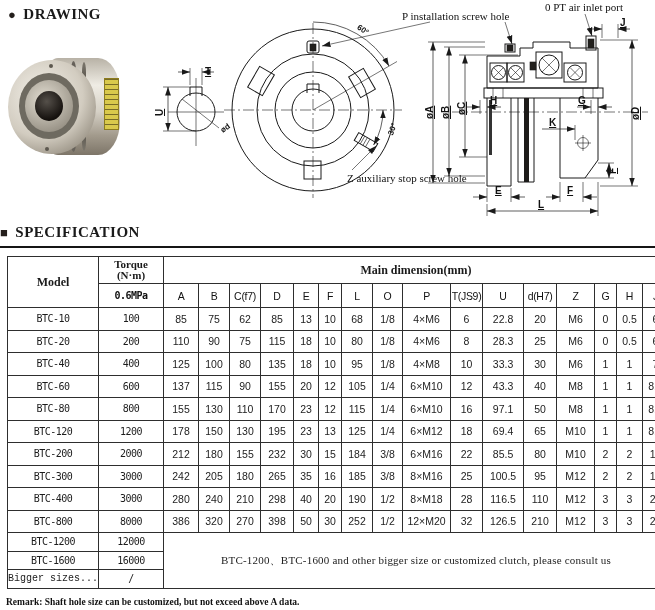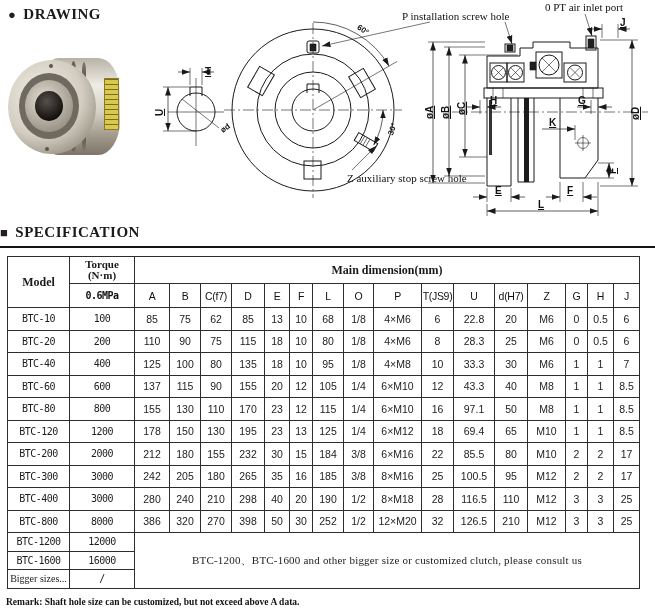--- a/index.html
+++ b/index.html
@@ -53,21 +53,21 @@
   #spec-table{border:1.5px solid #222;}
   #spec-table thead tr:first-child th{height:26px;}
   #spec-table thead tr:last-child th{height:23px;}
   #spec-table tbody td{height:21.5px;font:10.5px "Liberation Sans",sans-serif;color:#222;}
   #spec-table tbody tr.extra td{height:17.5px;margin-top:12px;}
   .serif-h{font:12px "Liberation Serif",serif;font-weight:bold;color:#1a1a1a;}
   .torq{font-size:11px;line-height:11px;}
   .mono-h{font:bold 10px "DejaVu Sans Mono",monospace;letter-spacing:-.5px;}
   .dim-h{font:10.5px "Liberation Sans",sans-serif;letter-spacing:-.3px;font-weight:normal;}
   #spec-table td.mono{font-family:"DejaVu Sans Mono",monospace;font-size:10px;letter-spacing:-.5px;color:#1c1c1c;text-align:center;}
-  #spec-table td.serif{font-family:Liberation Serif, serif;font-size:10px;letter-spacing:0;}
+  #spec-table td.serif{font-family:Liberation Mono, monospace;font-size:10px;letter-spacing:0;}
   #spec-table td.note{font:11px "Liberation Serif",serif;letter-spacing:.2px;}
 
   #remark{position:absolute;left:6px;top:597px;font:bold 9.5px "Liberation Serif",serif;color:#111;}
 </style>
 </head>
 <body>
 
 <div id="page">
 
   <div id="drawing-title" class="section-title">

